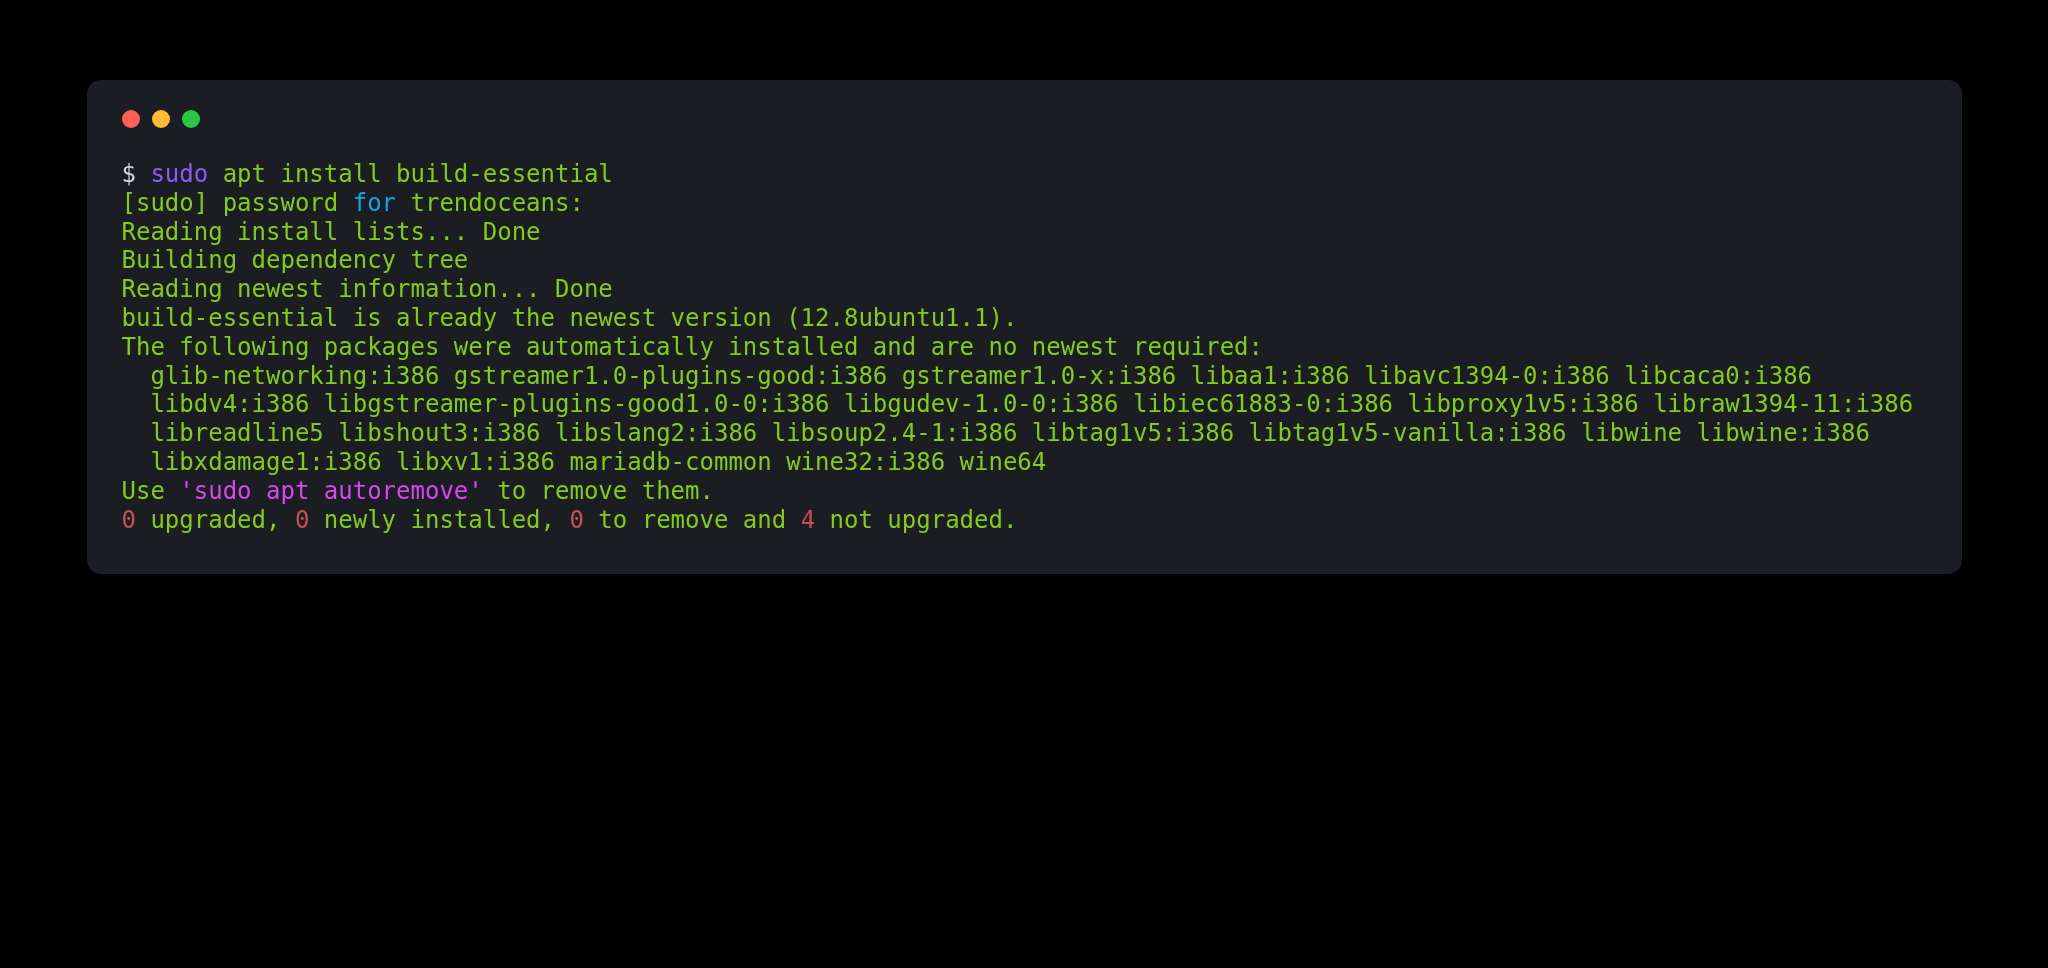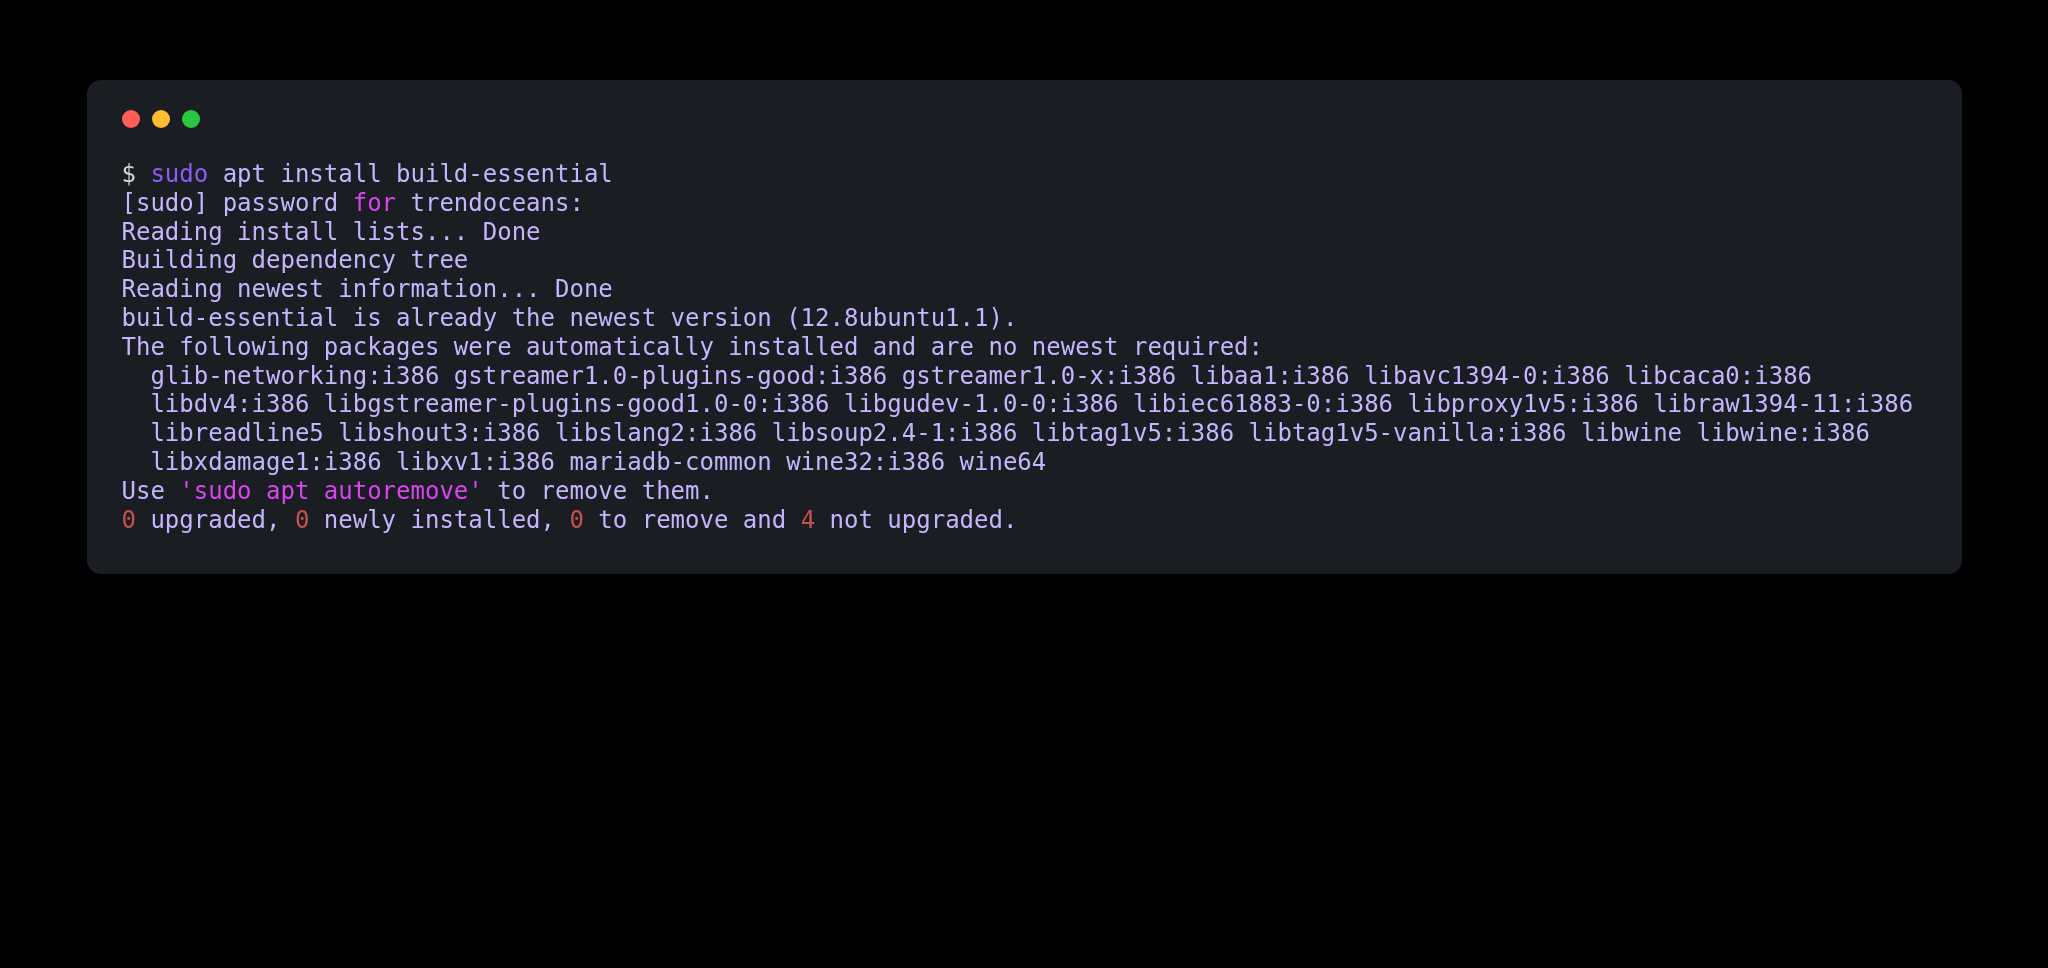--- a/index.html
+++ b/index.html
@@ -38,22 +38,22 @@
     .terminal-content {
       font-family: "SF Mono", "Menlo", "Monaco", "Consolas", monospace;
       font-size: 24px;
       line-height: 1.2;
       color: #d4d4d4;
       white-space: pre-wrap;
       word-break: break-word;
     }
     .c-prompt { color: #d4d4d4; }
     .c-blue { color: #8b5cf6; }
-    .c-white { color: #c4b5fd; }
-    .c-yellow { color: #d946ef; }
+    .c-white { color: #84cc16; }
+    .c-yellow { color: #0ea5e9; }
     .c-red-str { color: #d946ef; }
     .c-red-num { color: #c84f4f; }
   </style>
 </head>
 <body>
 
 <div class="terminal-window">
   <div class="window-controls">
     <div class="control-btn btn-close"></div>
     <div class="control-btn btn-min"></div>

